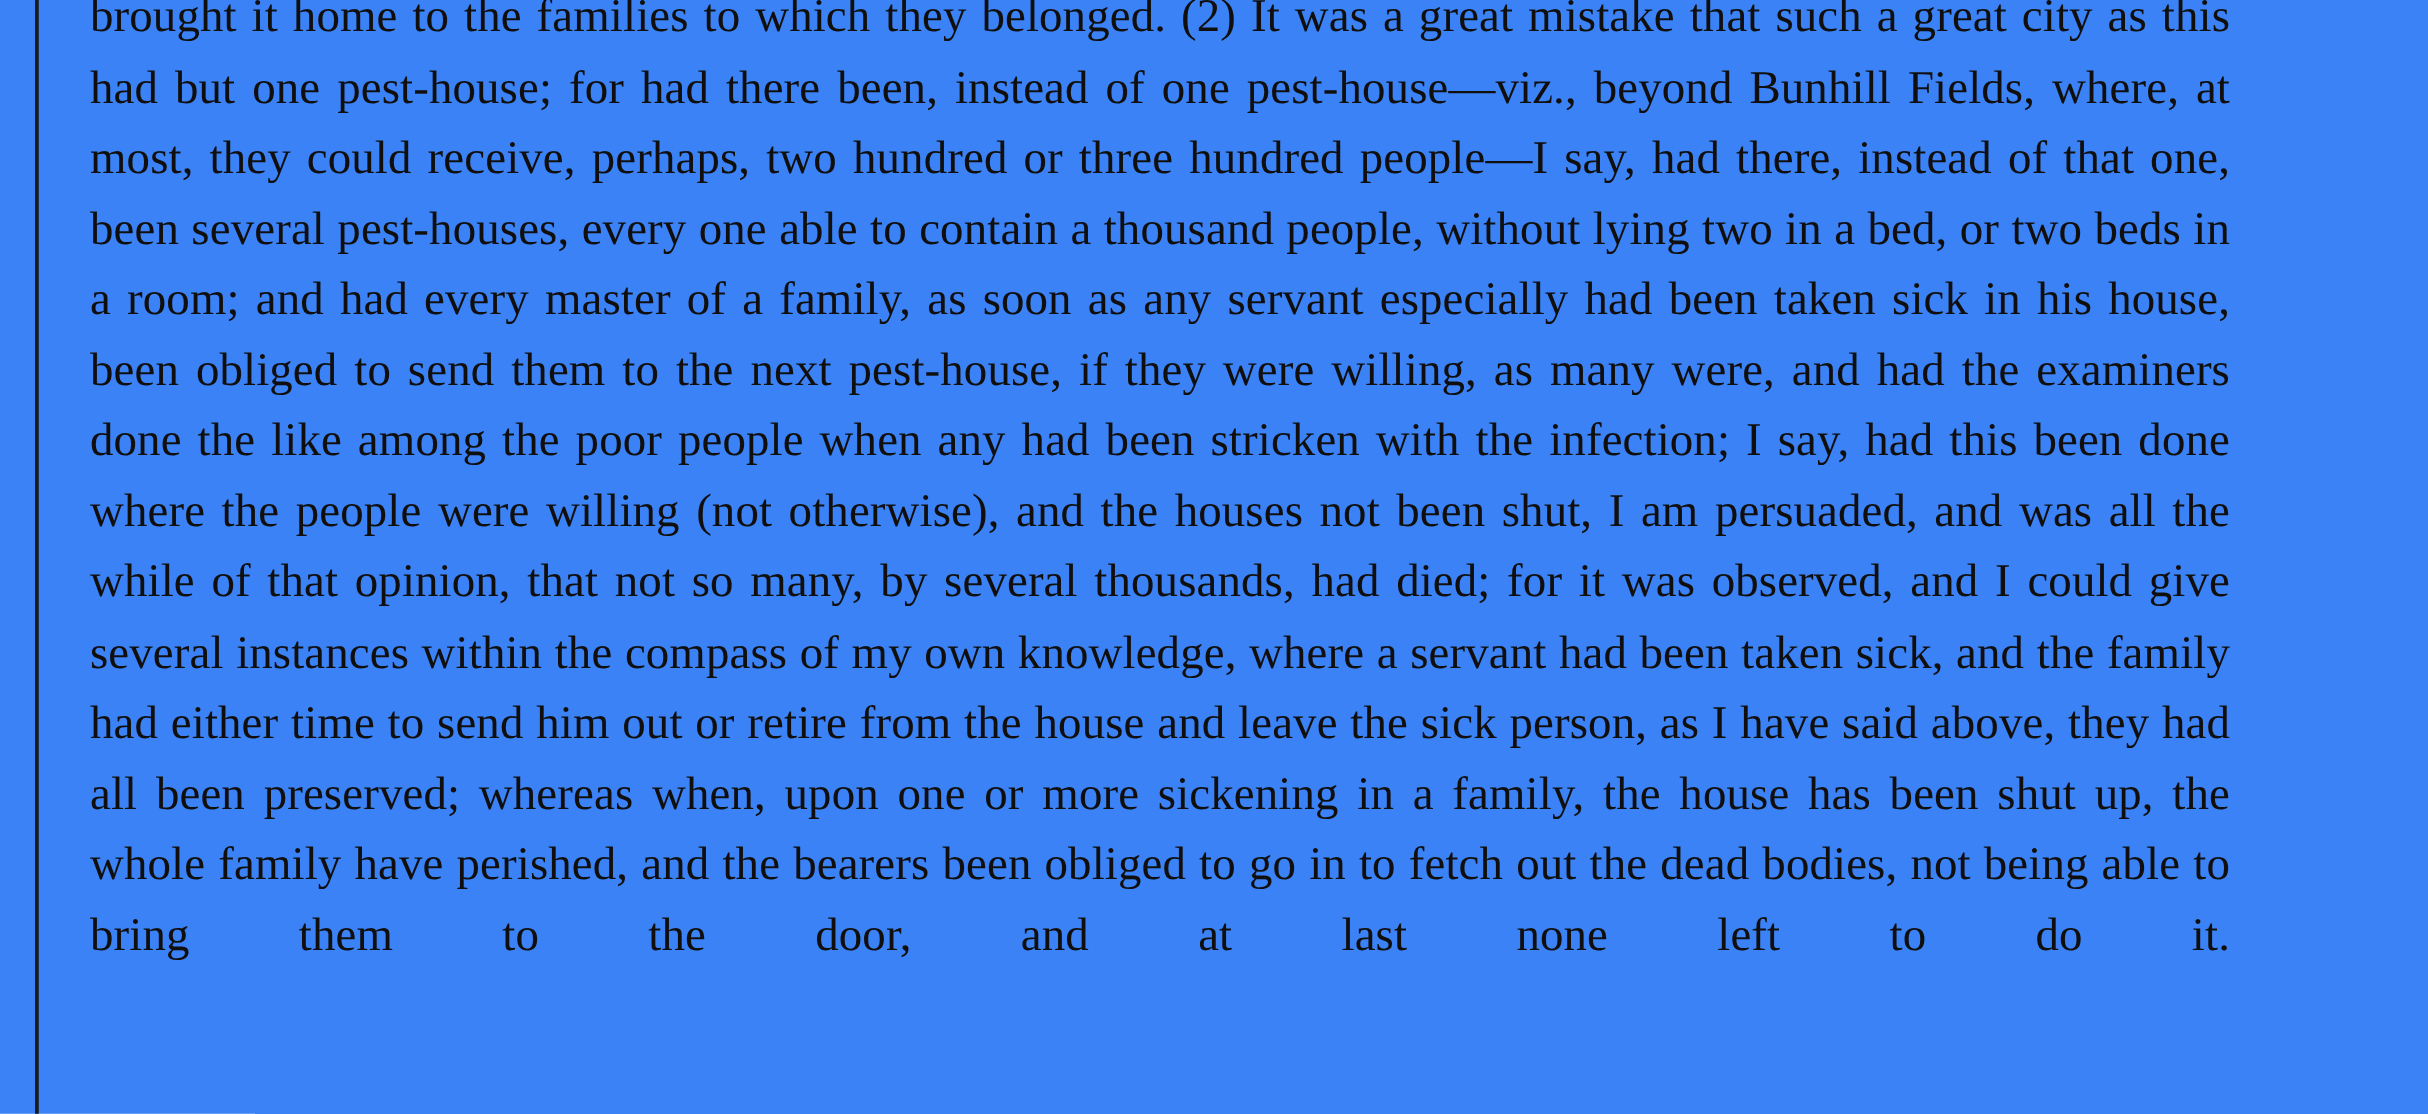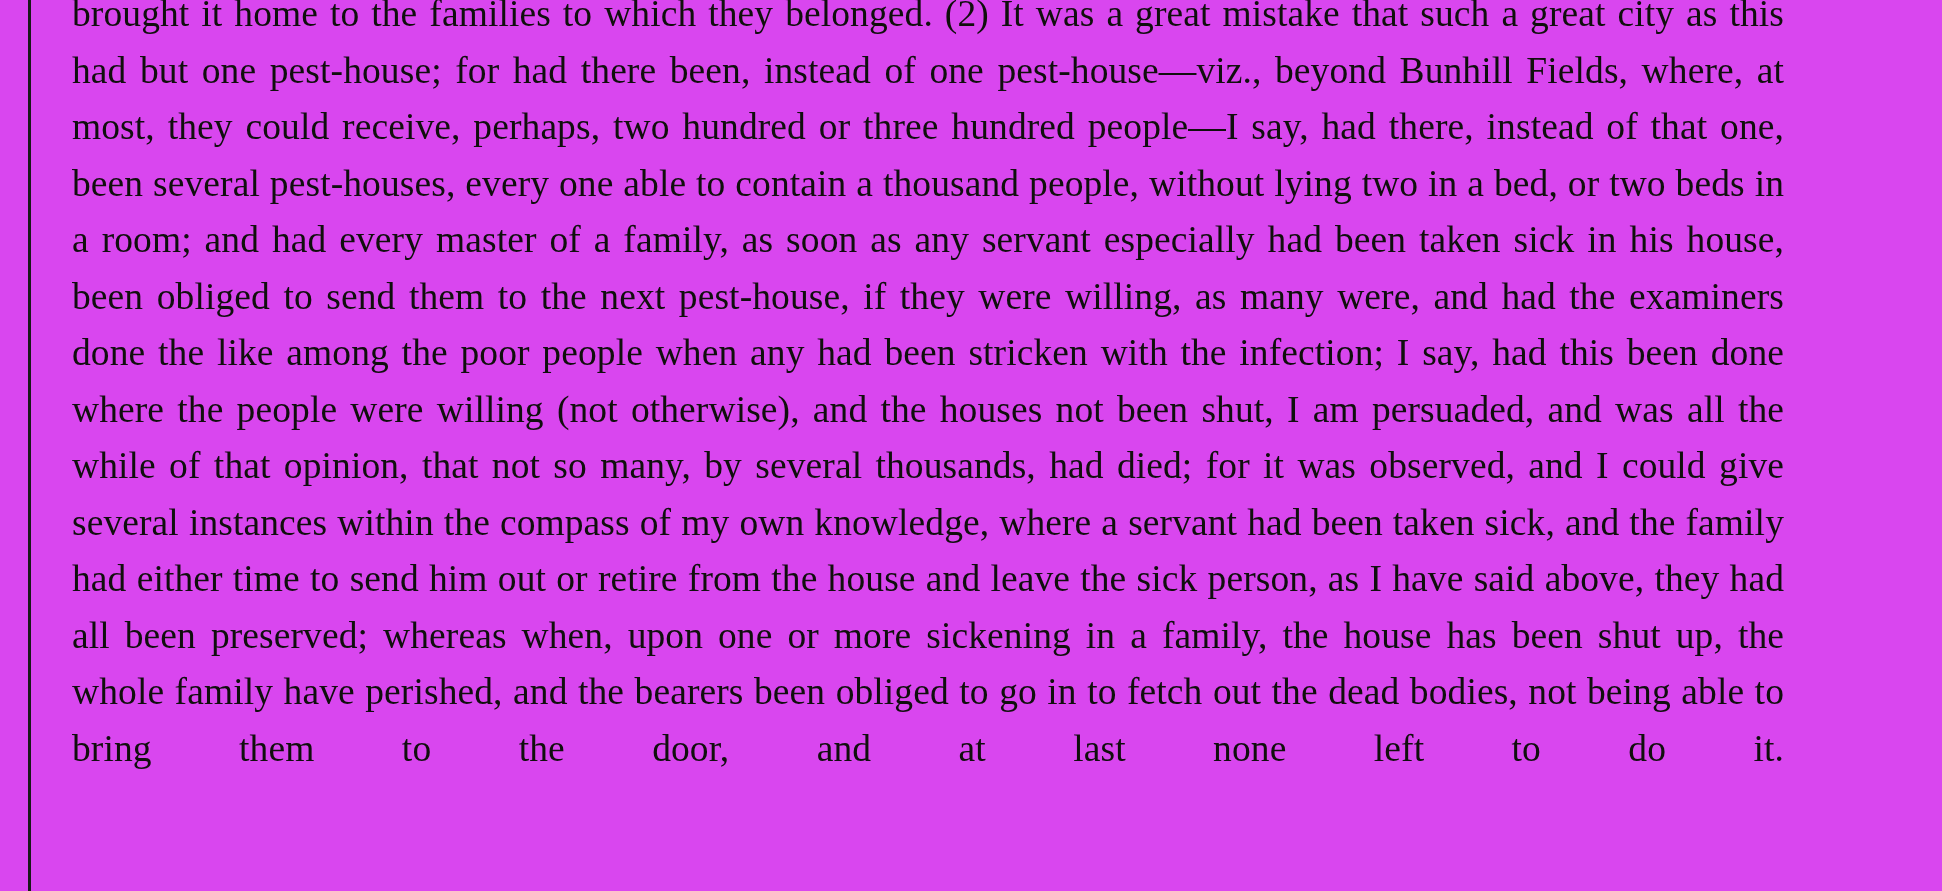--- a/index.html
+++ b/index.html
@@ -10,21 +10,21 @@
   body {
     width: 1942px;
     height: 891px;
     overflow: hidden;
     font-family: "Liberation Serif", "DejaVu Serif", serif;
   }
   .page {
     position: relative;
     width: 1942px;
     height: 891px;
-    background: #d946ef;
+    background: #3b82f6;
     box-sizing: border-box;
   }
   .left-rule {
     position: absolute;
     left: 28px;
     top: 0;
     width: 3px;
     height: 891px;
     background: #1a1a1a;
   }

